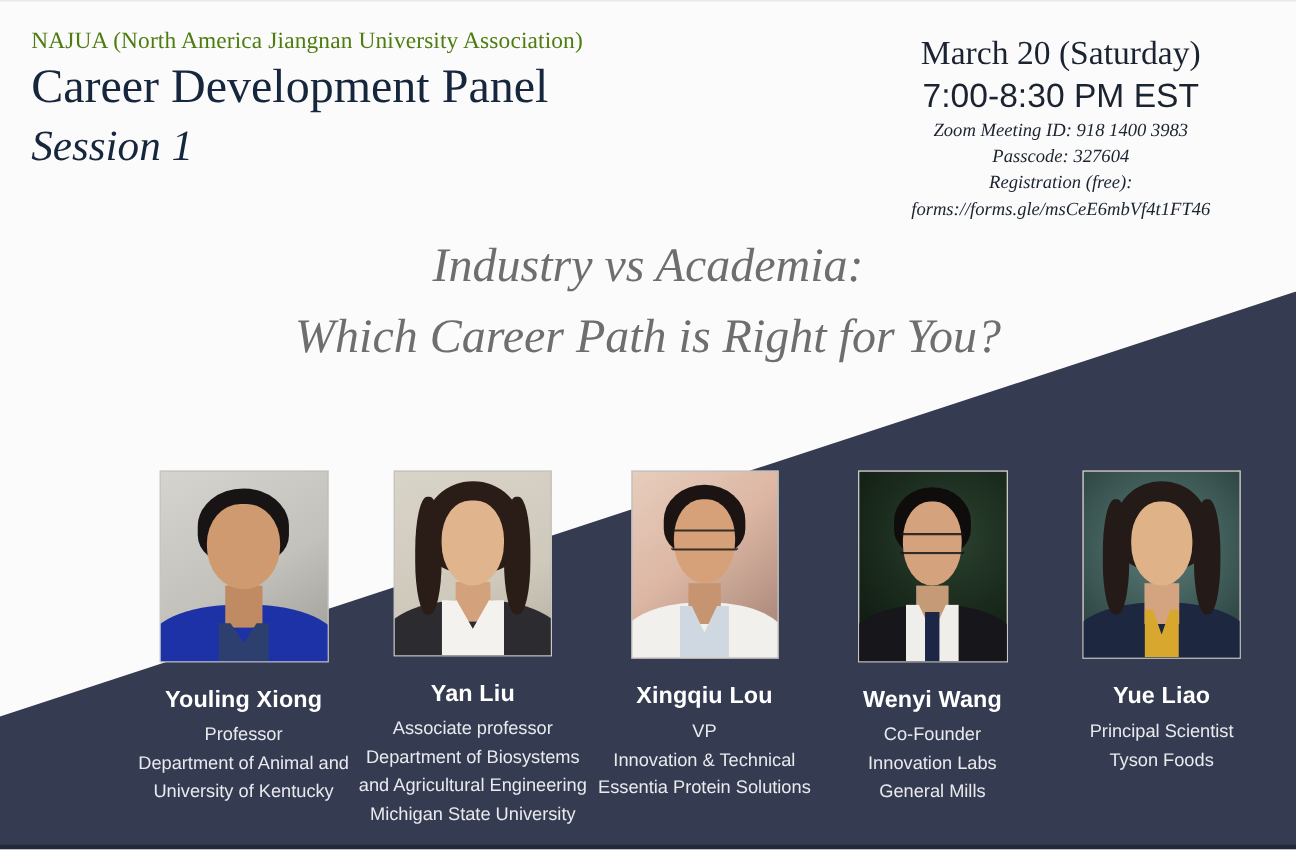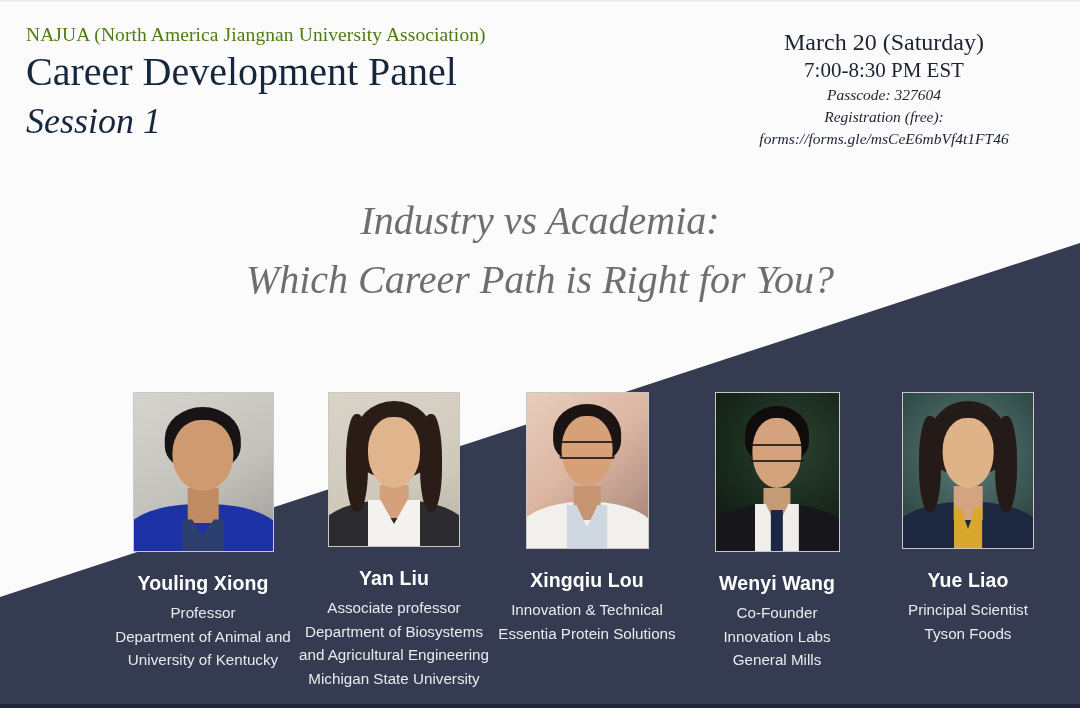--- a/index.html
+++ b/index.html
@@ -82,27 +82,27 @@
     position: absolute;
     right: 36px;
     top: 27px;
     z-index: 10;
     text-align: center;
     color: #1b2331;
     width: 320px;
   }
   .date-line {
     font-family: "Liberation Serif", serif;
-    font-size: 24px;
+    font-size: 28px;
     line-height: 1.25;
     white-space: nowrap;
   }
   .time-line {
-    font-family: Liberation Serif, serif;
-    font-size: 21px;
+    font-family: Liberation Sans, sans-serif;
+    font-size: 28px;
     line-height: 1.3;
     white-space: nowrap;
   }
   .meta-line {
     font-family: "Liberation Serif", serif;
     font-style: italic;
     font-size: 15.5px;
     line-height: 1.42;
     white-space: nowrap;
   }
@@ -221,20 +221,21 @@
 
   <div class="header-left">
     <div class="org-line">NAJUA (North America Jiangnan University Association)</div>
     <div class="event-title">Career Development Panel</div>
     <div class="session-line">Session 1</div>
   </div>
 
   <div class="header-right">
     <div class="date-line">March 20 (Saturday)</div>
     <div class="time-line">7:00-8:30 PM EST</div>
+    <div class="meta-line">Zoom Meeting ID: 918 1400 3983</div>
     <div class="meta-line">Passcode: 327604</div>
     <div class="meta-line">Registration (free):</div>
     <div class="meta-line">forms://forms.gle/msCeE6mbVf4t1FT46</div>
   </div>
 
   <div class="panel-title">
     <div class="t-line">Industry vs Academia:</div>
     <div class="t-line">Which Career Path is Right for You?</div>
   </div>
 
@@ -282,20 +283,21 @@
         <div class="bg" style="background:linear-gradient(140deg,#e7cdbd 0%,#dcb6a3 45%,#9f7f72 100%);"></div>
         <div class="shoulders" style="background:#f2f0ec;"></div>
         <div class="neck" style="background:#c79471;"></div>
         <div class="hair" style="top:7%;width:56%;height:38%;background:#1b1413;"></div>
         <div class="face" style="top:15%;width:42%;height:45%;background:#d6a178;"></div>
         <div class="glasses" style="top:31%;width:46%;"></div>
         <div class="collar" style="bottom:0;width:34%;height:28%;background:#cfd8e0;"></div>
       </div>
       <div class="sp-name">Xingqiu Lou</div>
       <div class="sp-lines">
+        <div class="sp-line">VP</div>
         <div class="sp-line">Innovation &amp; Technical</div>
         <div class="sp-line">Essentia Protein Solutions</div>
       </div>
     </div>
 
     <div class="speaker">
       <div class="photo">
         <div class="bg" style="background:radial-gradient(circle at 62% 34%, #2c4230 0%, #1a2b1d 48%, #0c130d 100%);"></div>
         <div class="shoulders" style="background:#17161b;"></div>
         <div class="neck" style="background:#c59a76;"></div>

